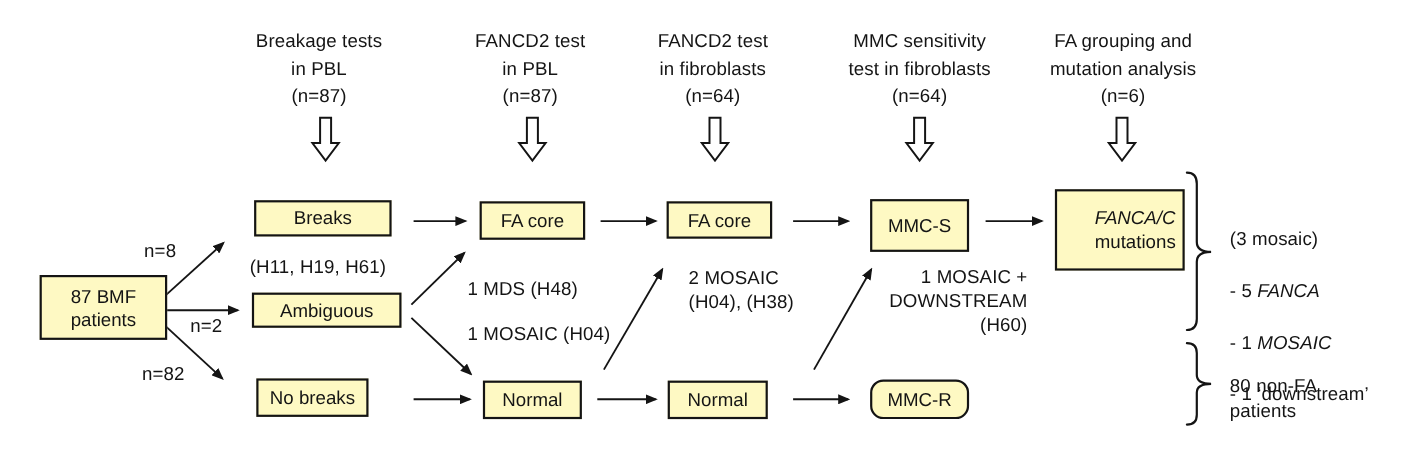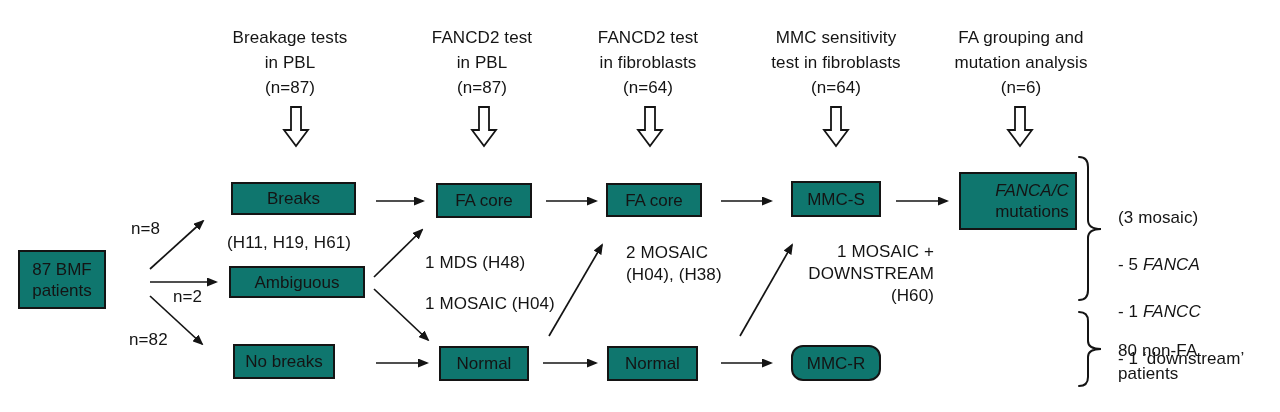--- a/index.html
+++ b/index.html
@@ -20,21 +20,21 @@
     text-align: center;
     white-space: pre-line;
     font-size: 17px;
     line-height: 25px;
     letter-spacing: 0.1px;
   }
   .box {
     position: absolute;
     box-sizing: border-box;
     border: 2px solid #141414;
-    background: #0f766e;
+    background: #fef9c3;
     display: flex;
     flex-direction: column;
     align-items: center;
     justify-content: center;
     text-align: center;
     font-size: 17px;
     line-height: 21px;
     white-space: pre-line;
   }
   .lbl {
@@ -98,51 +98,51 @@
   <div class="hdr" style="left:550px; width:160px;">FANCD2 test
 in fibroblasts
 (n=64)</div>
   <div class="hdr" style="left:733px; width:170px;">MMC sensitivity
 test in fibroblasts
 (n=64)</div>
   <div class="hdr" style="left:918px; width:170px;">FA grouping and
 mutation analysis
 (n=6)</div>
 
-  <div class="box" style="left:0; top:250px; width:88px; height:59px;">87 BMF
+  <div class="box" style="left:18px; top:250px; width:116px; height:59px;">87 BMF
 patients</div>
   <div class="box" style="left:213px; top:182px; width:125px; height:33px;">Breaks</div>
   <div class="box" style="left:211px; top:266px; width:136px; height:32px;">Ambiguous</div>
   <div class="box" style="left:215px; top:344px; width:102px; height:35px;">No breaks</div>
   <div class="box" style="left:418px; top:183px; width:96px; height:35px;">FA core</div>
   <div class="box" style="left:421px; top:346px; width:90px; height:35px;">Normal</div>
   <div class="box" style="left:588px; top:183px; width:96px; height:34px;">FA core</div>
   <div class="box" style="left:589px; top:346px; width:91px; height:35px;">Normal</div>
-  <div class="box" style="left:773px; top:181px; width:90px; height:36px;">MMC-S</div>
+  <div class="box" style="left:773px; top:181px; width:90px; height:48px;">MMC-S</div>
   <div class="box" style="left:773px; top:345px; width:90px; height:36px;border-radius:12px;">MMC-R</div>
-  <div class="box" style="left:941px; top:172px; width:118px; height:58px;padding-left:28px;">
+  <div class="box" style="left:941px; top:172px; width:118px; height:74px;padding-left:28px;">
     <div class="it">FANCA/C</div>
     <div>mutations</div>
   </div>
 
   <div class="lbl" style="left:113px; top:218px;">n=8</div>
   <div class="lbl" style="left:155px; top:286px;">n=2</div>
   <div class="lbl" style="left:111px; top:329px;">n=82</div>
 
   <div class="lbl" style="left:209px; top:232px;">(H11, H19, H61)</div>
   <div class="lbl" style="left:407px; top:252px;">1 MDS (H48)</div>
   <div class="lbl" style="left:407px; top:293px;">1 MOSAIC (H04)</div>
   <div class="lbl" style="left:608px; top:242px;">2 MOSAIC
 (H04), (H38)</div>
   <div class="lbl center" style="left:780px; top:241px; width:136px;text-align:right;">1 MOSAIC +
 DOWNSTREAM
 (H60)</div>
 
   <div class="lbl fa-list" style="left:1100px; top:182px;">
     <div>(3 mosaic)</div>
     <div><span>- 5 </span><span class="it">FANCA</span></div>
-    <div><span>- 1 </span><span class="it">FANCC</span></div>
+    <div><span>- 1 </span><span class="it">MOSAIC</span></div>
     <div><span>- 1 ‘downstream’</span><span class="it"></span></div>
   </div>
   <div class="lbl nonfa" style="left:1100px; top:339px;">80 non-FA
 patients</div>
 
 </div>
 
 </body></html>

